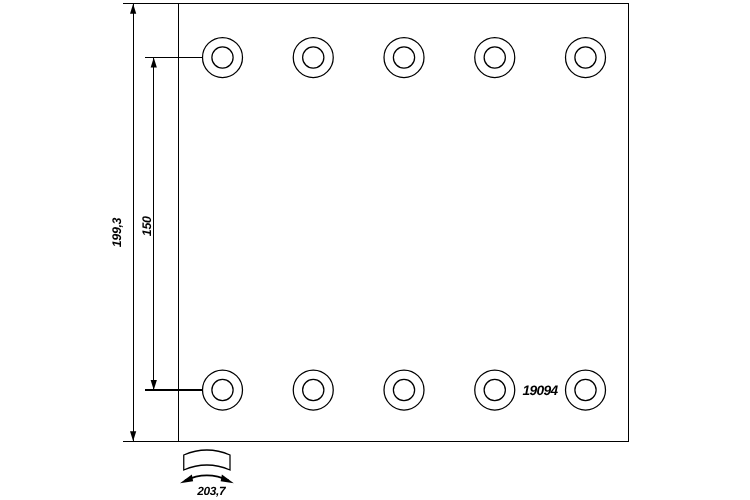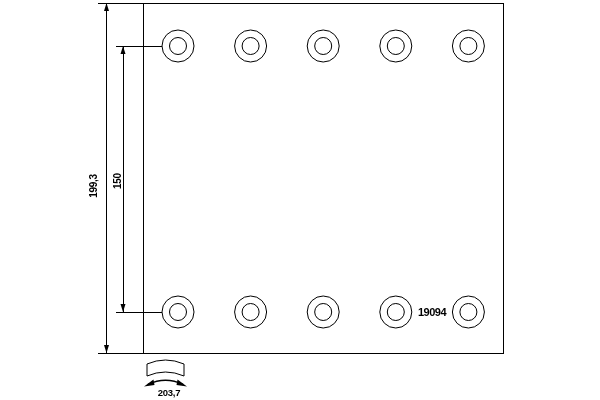--- a/index.html
+++ b/index.html
@@ -7,20 +7,21 @@
     padding: 0;
     background: #ffffff;
   }
   .canvas {
     position: relative;
     width: 600px;
     height: 400px;
     background: #a21caf;
     overflow: hidden;
     font-family: "Liberation Sans", sans-serif;
+    font-style: italic;
   }
   svg {
     display: block;
   }
   .dim-text {
     font-family: "Liberation Sans", sans-serif;
     font-weight: bold;
     font-size: 10px;
     letter-spacing: -0.3px;
   }

